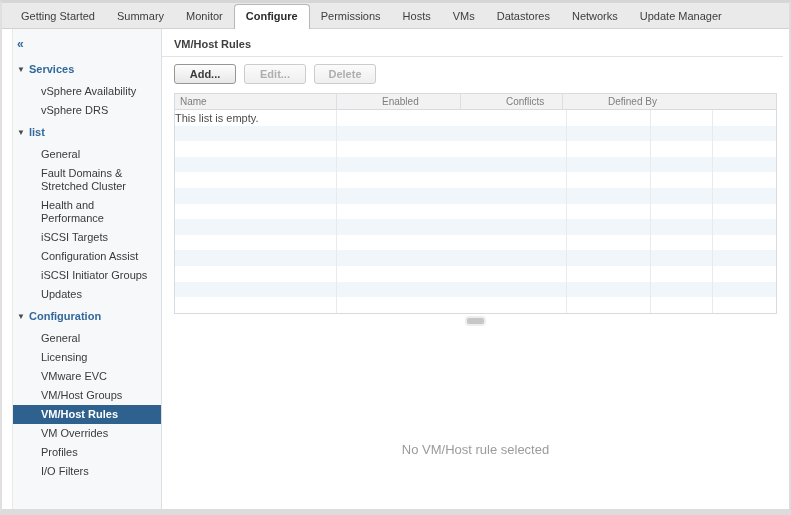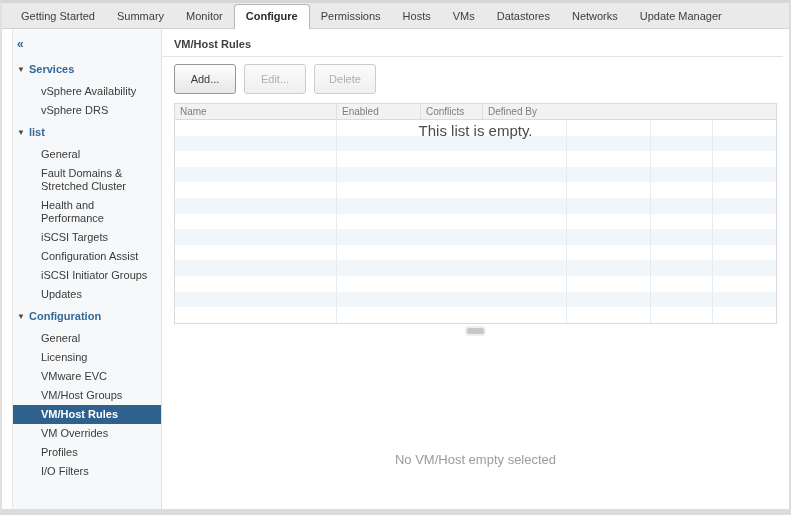--- a/index.html
+++ b/index.html
@@ -97,24 +97,25 @@
   .view-title {
     font-size: 11px; font-weight: bold; color: #3f3f3f;
     padding: 9px 0 6px 12px;
     border-bottom: 1px solid #e3e3e3;
     margin-right: 6px;
   }
   .toolbar { display: flex; gap: 8px; margin: 7px 0 9px 12px; }
   .btn {
     font-family: "Liberation Sans", sans-serif;
     font-size: 11px;
-    min-width: 62px; height: 30px;
+    min-width: 62px; height: 20px;
     border-radius: 3px;
     padding: 0 10px;
     cursor: default;
+    font-weight: bold;
   }
   .btn.enabled {
     background: linear-gradient(#fdfdfd, #e7e7e7);
     border: 1px solid #969696;
     color: #3a3a3a;
   }
   .btn.disabled {
     background: linear-gradient(#fbfbfb, #efefef);
     border: 1px solid #cccccc;
     color: #aeaeae;
@@ -123,38 +124,38 @@
   .grid {
     width: 603px;
     margin-left: 12px;
     border: 1px solid #d7dbdf;
   }
   .grid-header {
     display: flex;
     height: 16px;
     background: #f2f2f2;
     border-bottom: 1px solid #d7dbdf;
+    gap: 40px;
   }
   .th {
     font-size: 10px; color: #7d7d7d;
     padding: 2px 0 0 5px;
     border-right: 1px solid #dcdfe2;
     white-space: nowrap; overflow: hidden;
     cursor: default;
   }
   .th:last-child { border-right: none; flex: 1; }
   .grid-body { position: relative; height: 203px; }
   .tr { display: flex; height: 15.6px; background: #ffffff; }
   .tr.alt { background: var(--row-stripe, #f1f6fa); }
   .td { border-right: 1px solid #e7ebee; height: 100%; }
   .td:last-child { border-right: none; flex: 1; }
   .empty-msg {
     position: absolute; top: 2px; left: 0; width: 100%;
-    text-align: center;
-    font-size: 15px; color: #4c4c4c;
+    font-size: 11px; color: #4c4c4c;
   }
   
   .grip-row { width: 603px; margin-left: 12px; display: flex; justify-content: center; padding-top: 4px; }
   .grip {
     width: 17px; height: 6px;
     background: #c7c7c7;
     border-radius: 2px;
     box-shadow: 0 0 0 2px #eeeeee;
     cursor: row-resize;
   }
@@ -323,17 +324,17 @@
               <div class="td" style="width: 62px;"></div>
               <div class="td"></div>
             </div>
           </div>
       </div>
 
       <div class="grip-row">
         <div class="grip"></div>
       </div>
 
-      <div class="detail-placeholder">No VM/Host empty selected</div>
+      <div class="detail-placeholder">No VM/Host rule selected</div>
 
     </div>
   </div>
 </div>
 
 </body></html>

